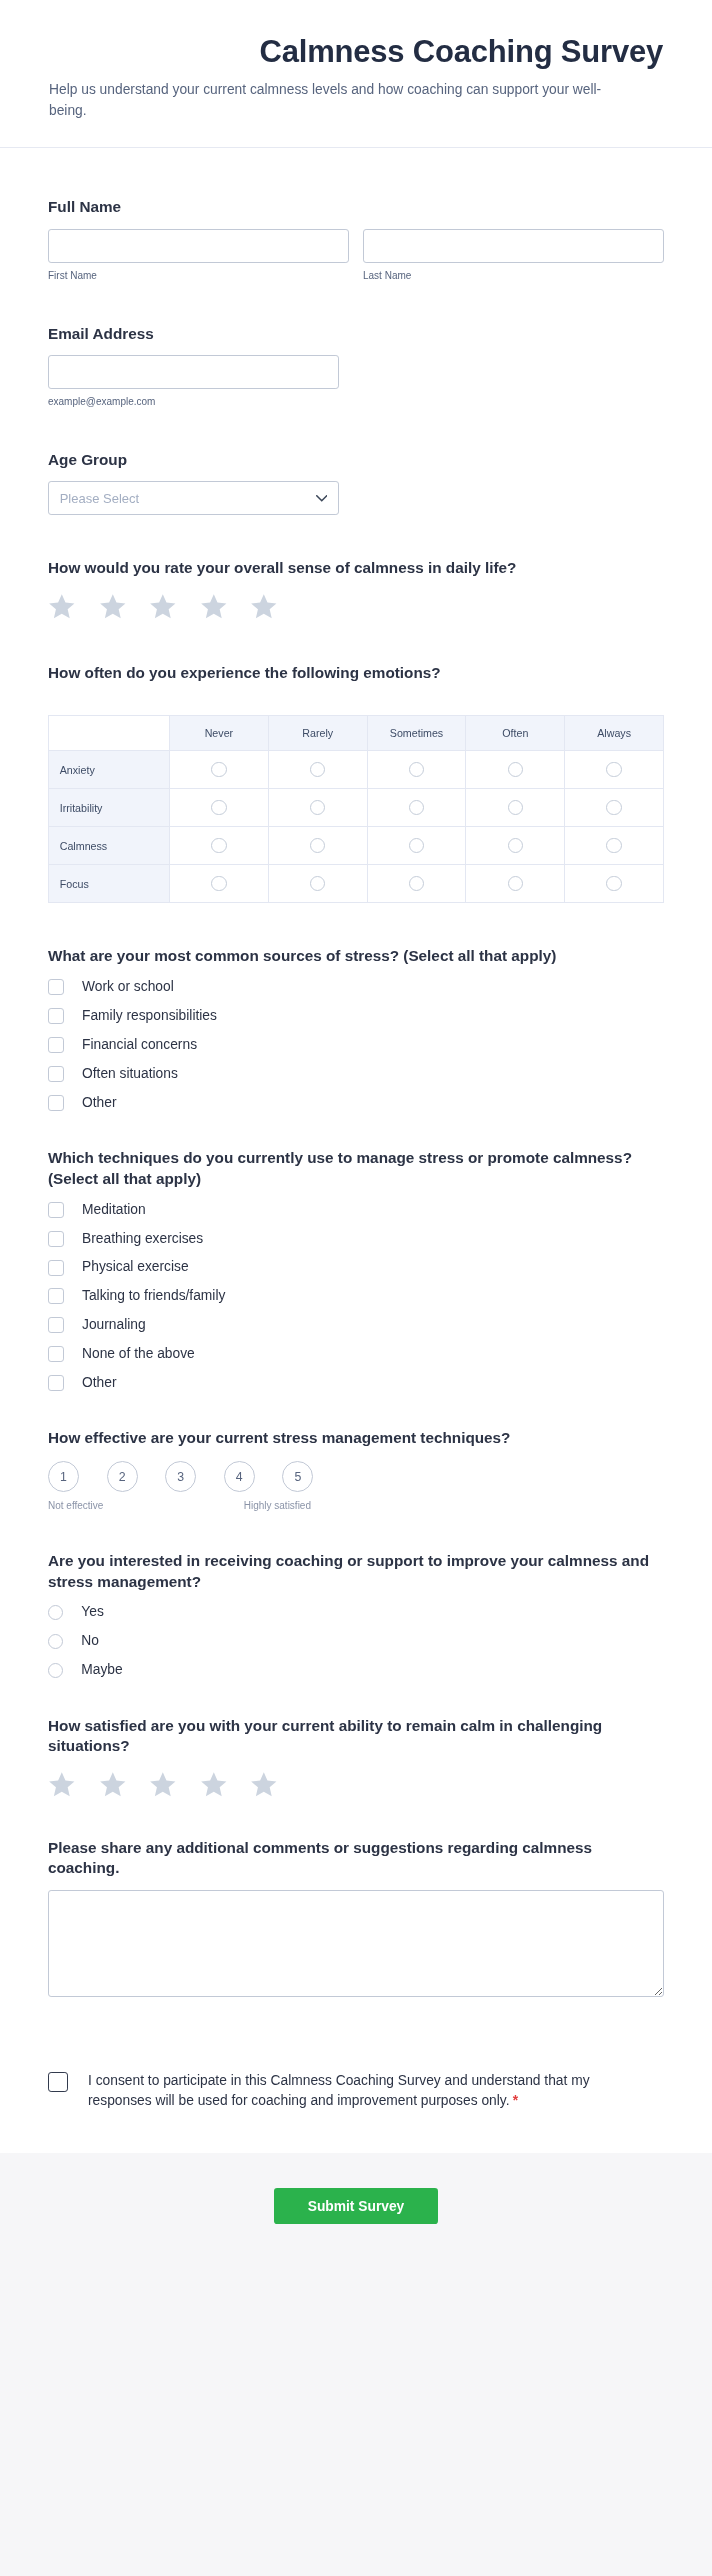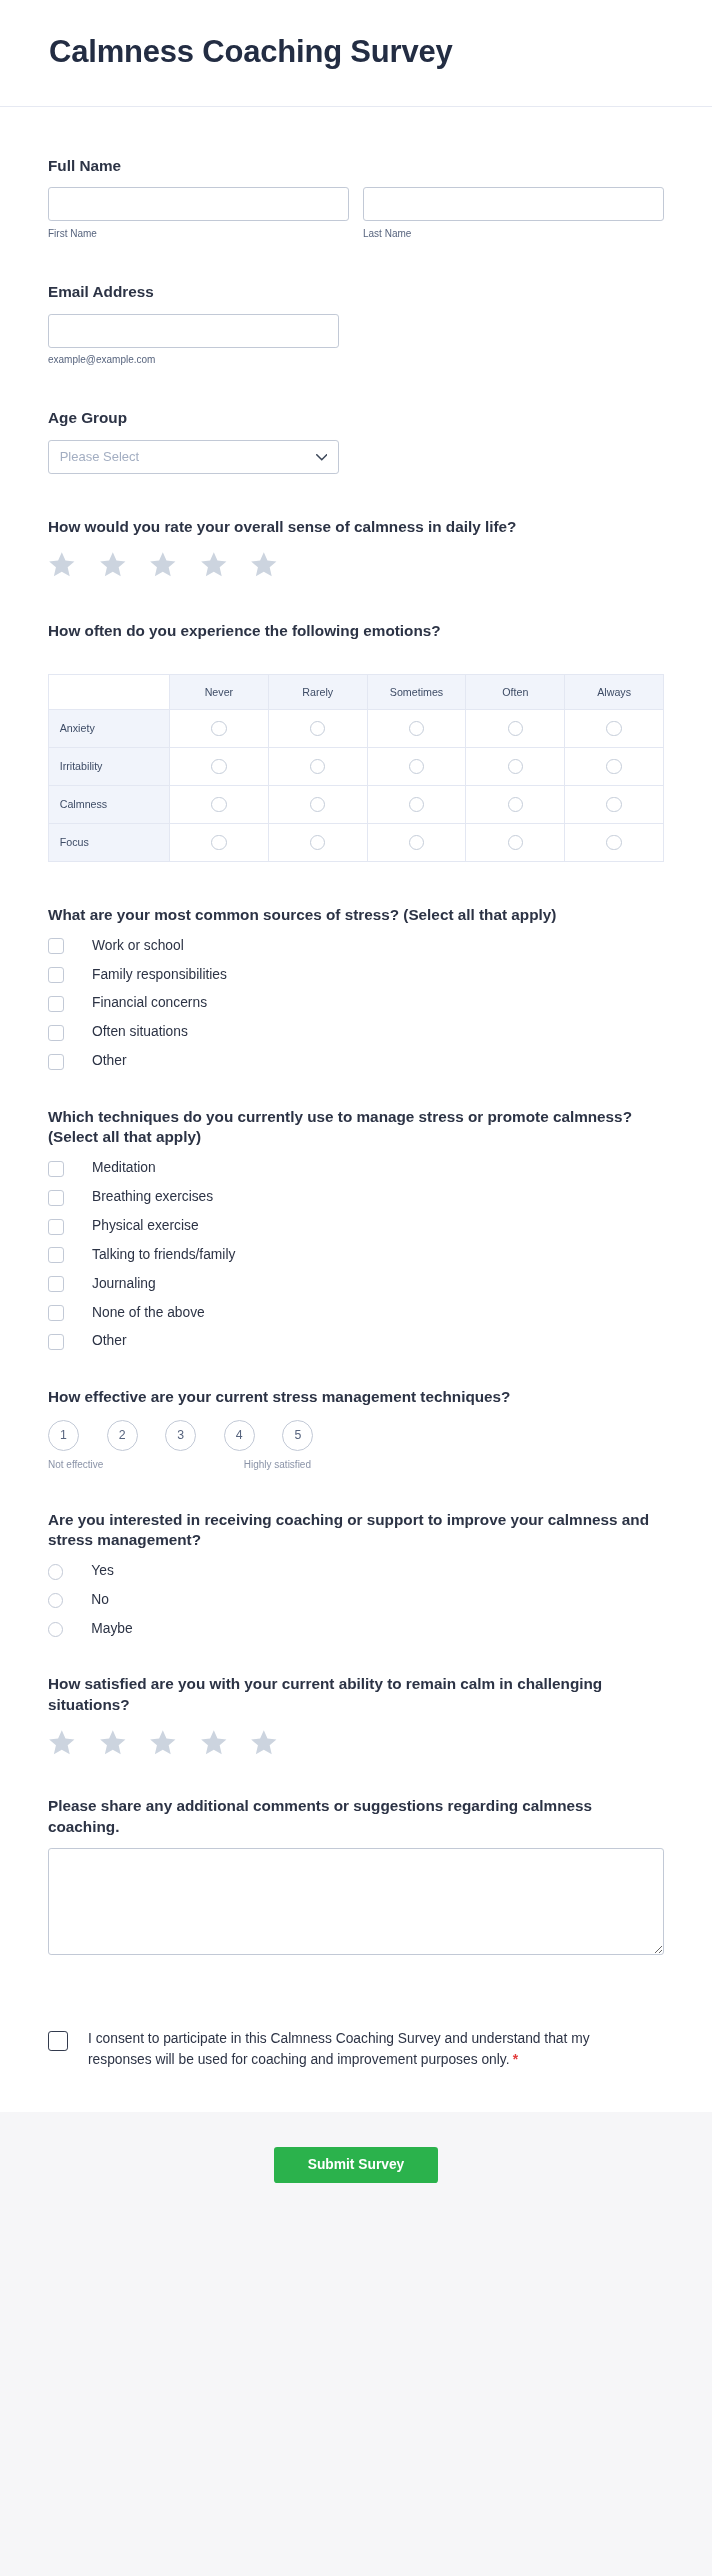--- a/index.html
+++ b/index.html
@@ -2,21 +2,21 @@
 <html style="font-size:12.3px"><head>
 <meta charset="utf-8">
 <style>
   * { box-sizing: border-box; margin: 0; padding: 0; font-family: "Liberation Sans", sans-serif; }
   html, body { background: #ffffff; }
   body { width: 712px; }
   .page { width: 712px; min-height: 2576px; display: flex; flex-direction: column; background: #ffffff; }
 
   
   .header { padding: 34px 49px 26px; border-bottom: 0.8px solid #e6e9f2; }
-  .title { font-size: 31px; font-weight: 700; color: #232d43; margin-bottom: 10px; letter-spacing: -0.2px; }
+  .title { font-size: 31px; font-weight: 700; color: #232d43; margin-bottom: 10px; letter-spacing: -0.2px; text-align: right; }
   .subtitle { font-size: 13.8px; line-height: 1.5; color: #57647e; max-width: 563px; }
 
   
   .content { padding: 49px 48px 0; flex: 0 0 auto; }
   .q { margin-bottom: 43px; }
   .mb48 { margin-bottom: 37px; }
   .mb52 { margin-bottom: 40px; }
   .mb96 { margin-bottom: 74px; }
   .q-label { font-size: 15.3px; font-weight: 600; color: #2c3345; line-height: 1.35; max-width: 616px; }
 
@@ -41,21 +41,21 @@
   .matrix thead th { background: #f1f4fb; height: 35px; font-size: 10.7px; font-weight: 500; color: #3e4c66; text-align: center; }
   .matrix thead th.corner { background: #ffffff; }
   .matrix tbody th { background: #f1f4fb; height: 38px; font-size: 10.7px; font-weight: 500; color: #3e4c66;
                      text-align: left; padding-left: 10.7px; }
   .matrix td { text-align: center; background: #fff; }
   .m-radio { display: inline-block; width: 15.3px; height: 15.3px; border: 0.8px solid #c5cdd9; border-radius: 50%;
              background: #fff; vertical-align: middle; cursor: pointer; }
 
   
   .opts { margin-top: 12.3px; }
-  .opt { display: flex; align-items: flex-end; gap: 28px; cursor: pointer; }
+  .opt { display: flex; align-items: center; gap: 18px; cursor: pointer; }
   .opt + .opt { margin-top: 12.3px; }
   .checkbox { width: 16px; height: 16px; border: 0.8px solid #c2c9d6; border-radius: 3.1px; background: #fff; flex: none; }
   .radio { width: 15.3px; height: 15.3px; border: 0.8px solid #c2c9d6; border-radius: 50%; background: #fff; flex: none; }
   .opt-label { font-size: 13.8px; color: #2c3345; line-height: 1.2; }
 
   
   .scale-row { display: flex; gap: 27.6px; margin-top: 12.3px; }
   .scale-circle { width: 31px; height: 31px; border: 0.8px solid #c2c9d6; border-radius: 50%; background: #fff;
                   display: flex; align-items: center; justify-content: center; font-size: 12.3px; color: #57647e; cursor: pointer; }
   .scale-captions { width: 263px; display: flex; justify-content: space-between; margin-top: 7.7px;
@@ -77,20 +77,21 @@
   .submit-btn { background: #2bb24c; color: #ffffff; font-size: 13.8px; font-weight: 600; border: none;
                 border-radius: 3.1px; height: 36px; padding: 8px 34px; cursor: pointer; }
 </style>
 </head>
 <body>
 
 <div class="page">
 
   <div class="header">
     <div class="title">Calmness Coaching Survey</div>
+    <div class="subtitle">Help us understand your current calmness levels and how coaching can support your well-being.</div>
   </div>
 
   <div class="content">
 
     <div class="q">
       <div class="q-label">Full Name</div>
       <div class="name-row">
         <div class="name-col">
           <input class="input" type="text" style="">
           <div class="sublabel">First Name</div>

